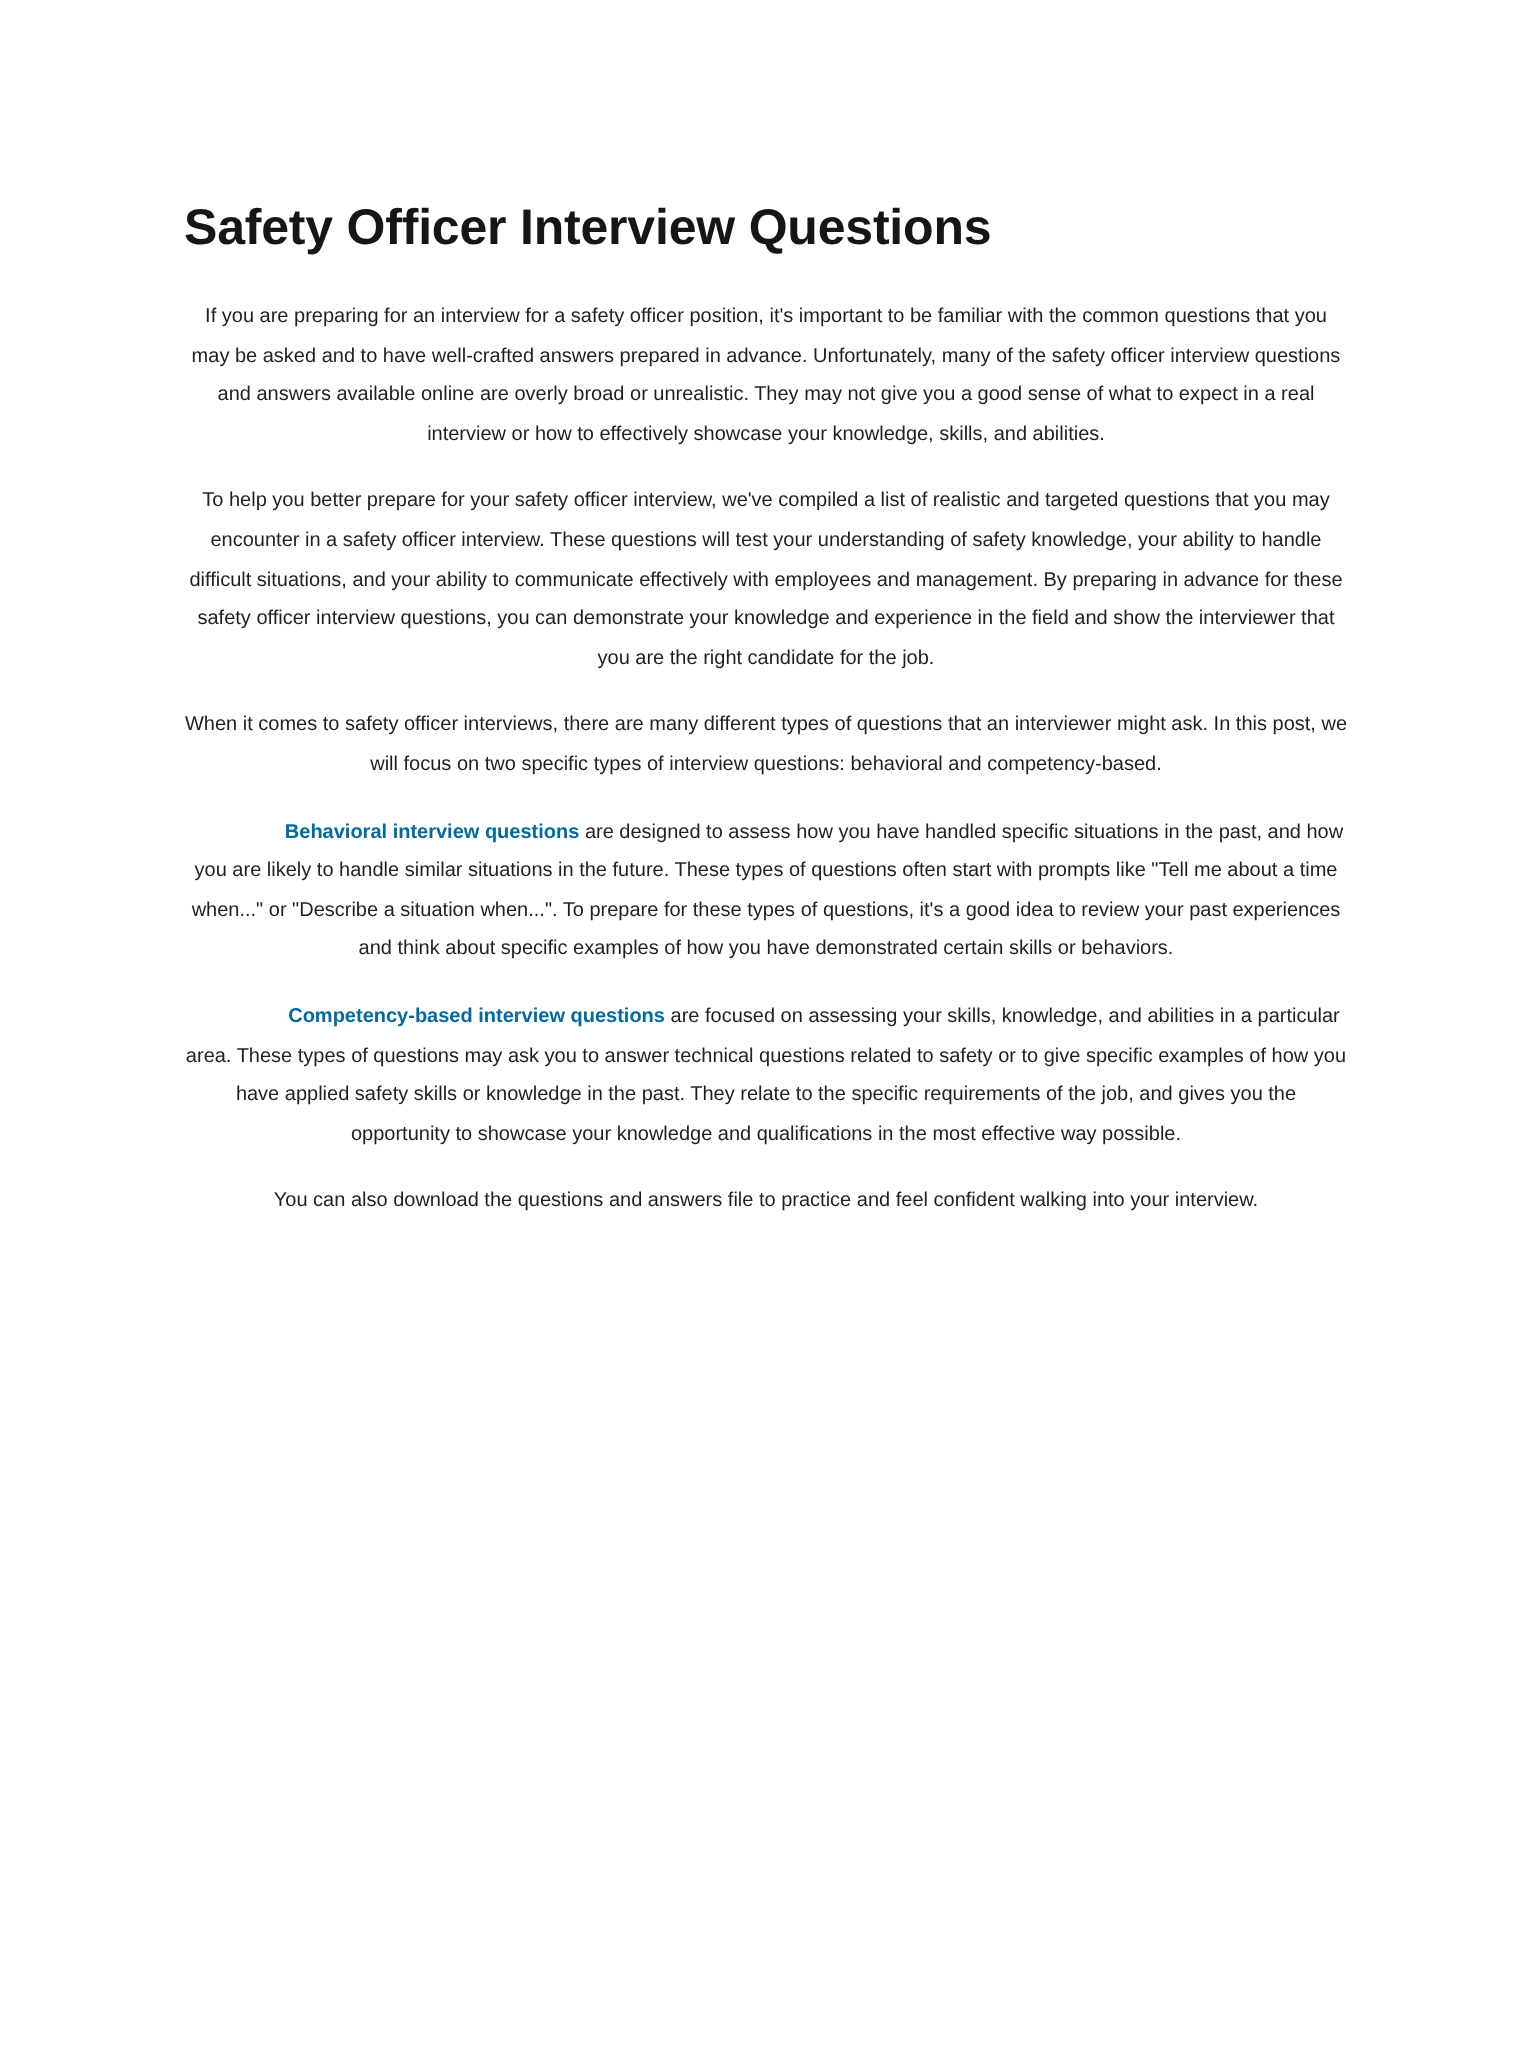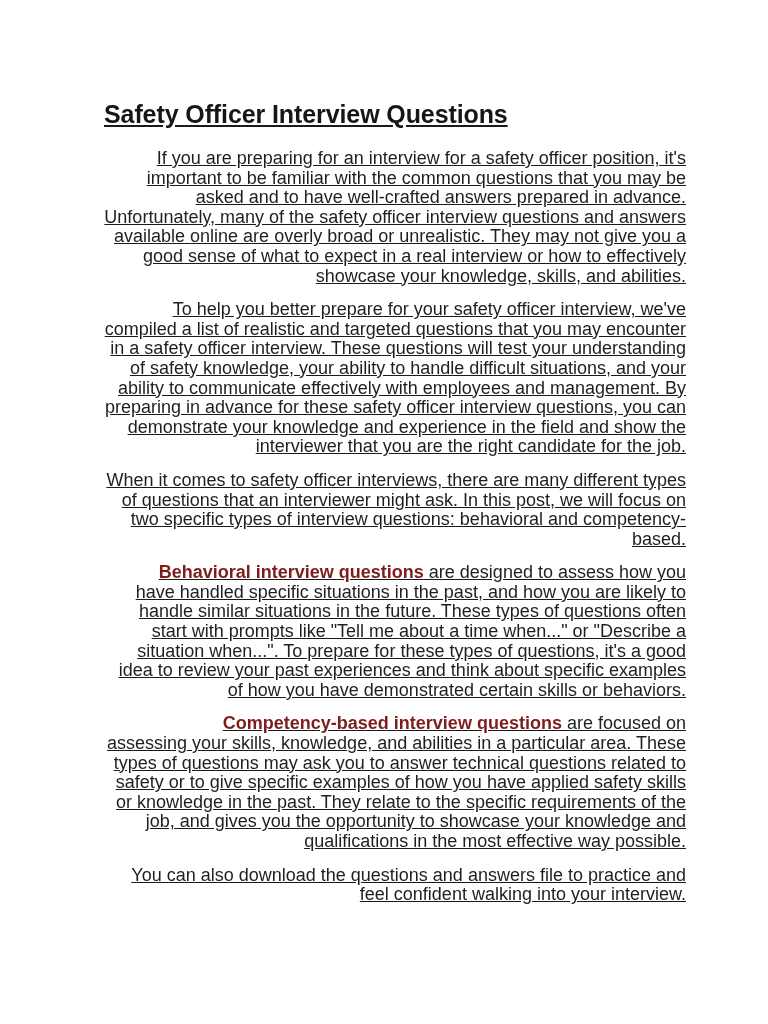--- a/index.html
+++ b/index.html
@@ -15,54 +15,53 @@
   .page {
     position: relative;
     width: 768px;
     height: 1024px;
     background: #ffffff;
     overflow: hidden;
     box-sizing: border-box;
   }
   .content {
     position: absolute;
-    left: 104px;
+    left: 92px;
     top: 99px;
     width: 582px;
-    text-decoration: underline;
   }
   h1.doc-title {
     font-size: 25px;
     font-weight: bold;
     line-height: 30px;
     letter-spacing: -0.1px;
     margin: 0 0 20px 0;
     color: #161616;
   }
   h2.doc-subtitle {
     font-size: 22px;
     font-weight: bold;
     line-height: 27px;
     letter-spacing: -0.1px;
     margin: 25px 0 18px 0;
     color: #161616;
   }
   p.para {
-    font-size: 18px;
+    font-size: 10px;
     line-height: 19.6px;
     margin: 0 0 14px 0;
     color: #1f1f1f;
-    text-align: right;
+    text-align: center;
   }
   p.para:last-child {
     margin-bottom: 0;
   }
   .lead-bold {
     font-weight: bold;
-    color: #7f1d1d;
+    color: #0369a1;
     margin-left: 48px;
   }
   p.cta {
     font-size: 14.4px;
     line-height: 19.6px;
     font-weight: bold;
     margin: 0 0 14px 0;
   }
   .cta-text {
     color: #d42b28;

